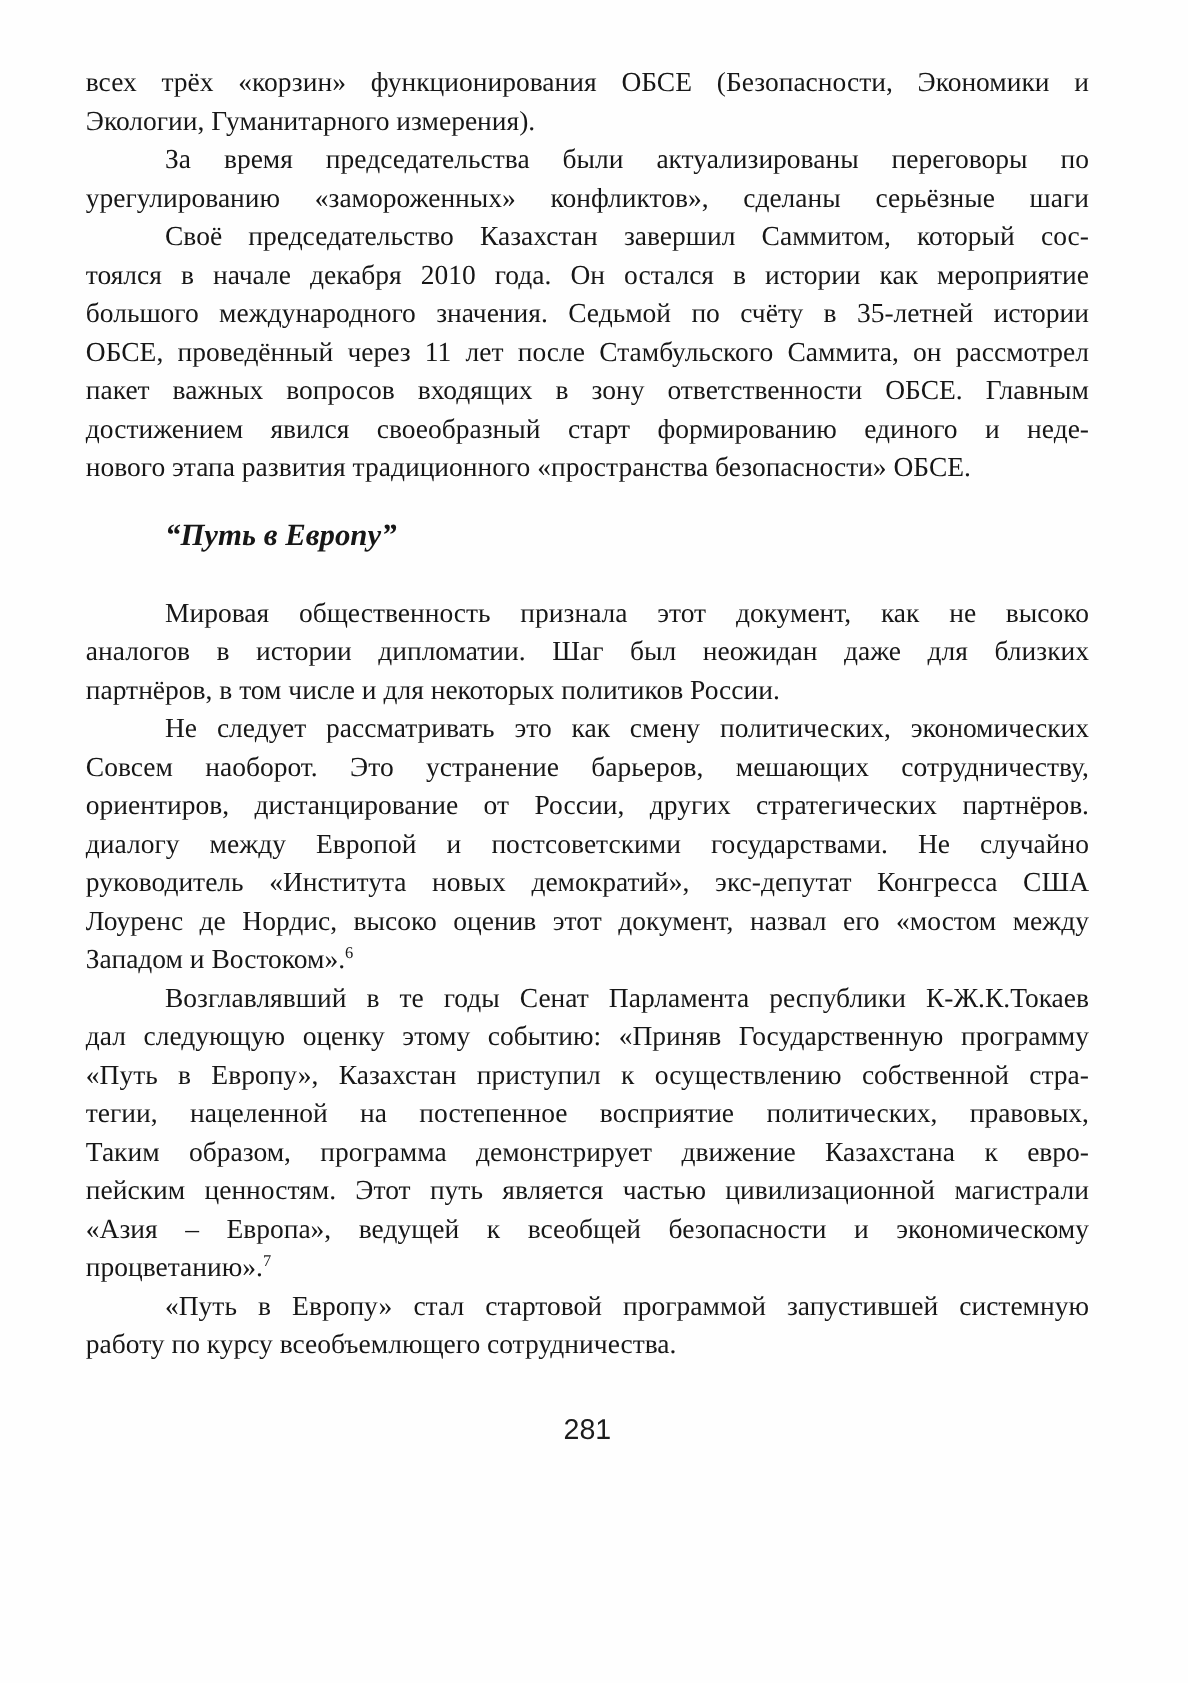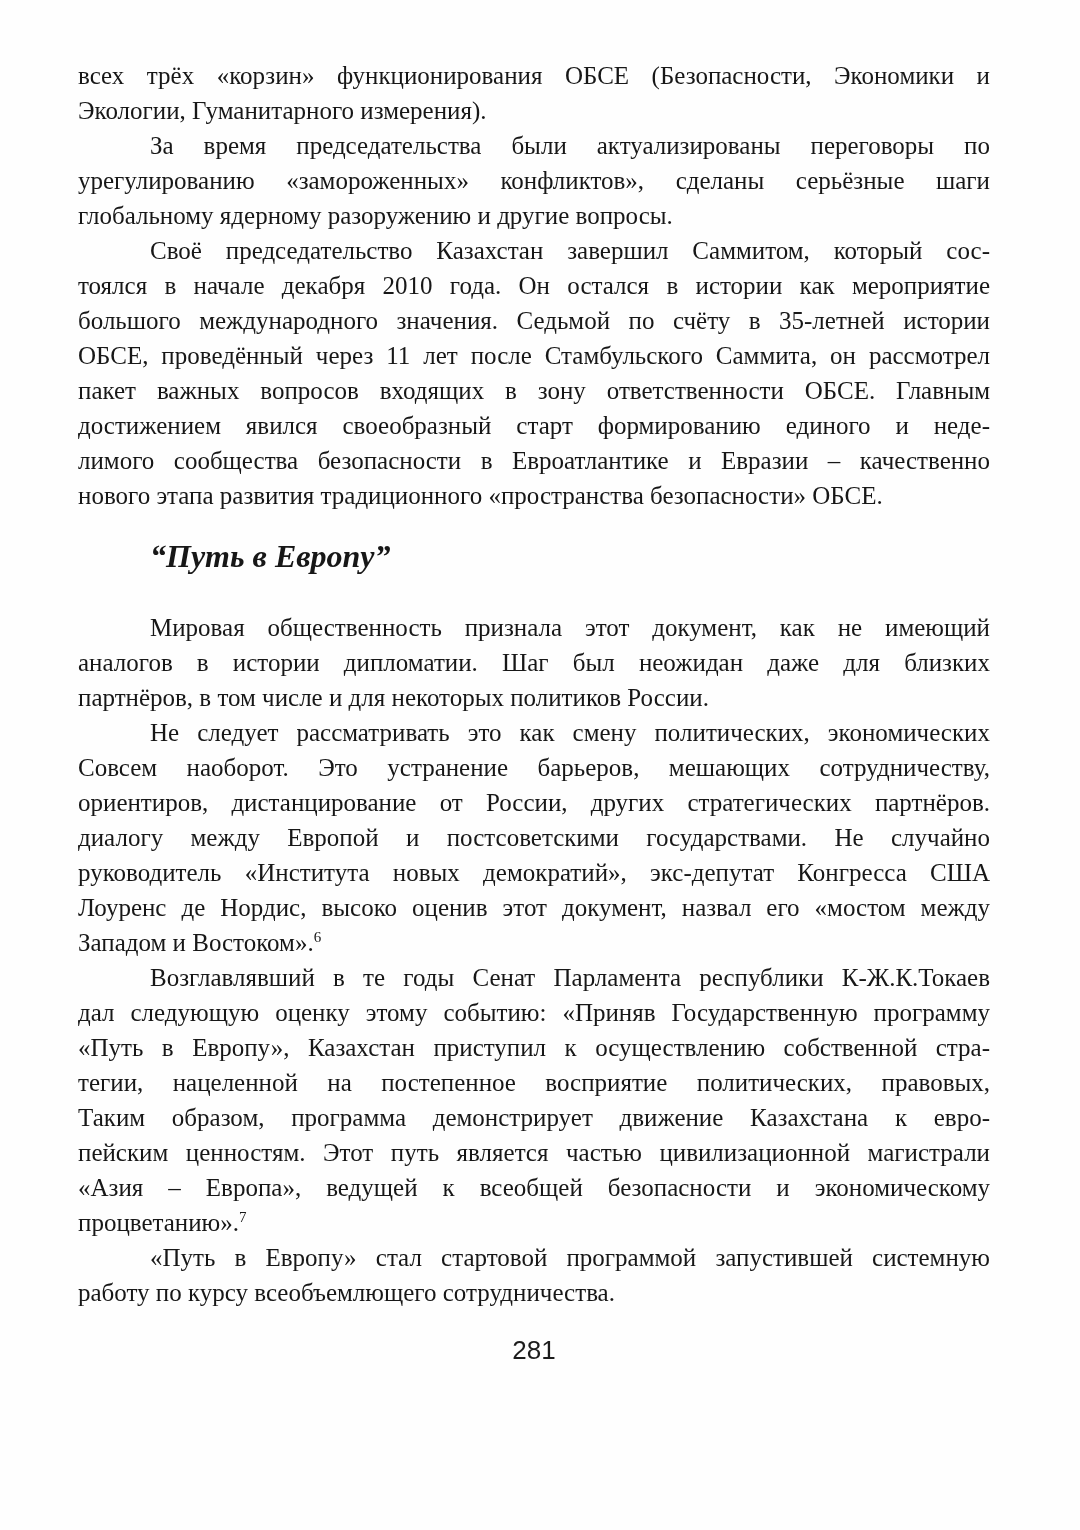--- a/index.html
+++ b/index.html
@@ -18,73 +18,71 @@
   .para { margin: 0; }
   .line {
     font-size: 25px;
     line-height: 35px;
     text-align: justify;
     text-align-last: justify;
   }
   .line.last { text-align-last: left; }
   .p-indent .line:first-child { text-indent: 72px; }
   .heading {
-    font-size: 32px;
+    font-size: 28px;
     line-height: 35px;
     font-weight: bold;
     font-style: italic;
     margin: 26px 0 36px 72px;
   }
   sup.fnref {
     font-size: 15px;
     line-height: 0;
     vertical-align: super;
     letter-spacing: 0;
   }
   .page-number {
-    margin-top: 23px;
+    margin-top: 42px;
     text-align: center;
     font-family: "Liberation Sans", "DejaVu Sans", sans-serif;
     font-size: 26px;
     line-height: 35px;
     color: #1c1c1c;
   }
 </style>
 </head>
 <body>
 
 <div class="page">
 
   <div class="para">
     <div class="line">всех трёх «корзин» функционирования ОБСЕ (Безопасности, Экономики и</div>
     <div class="line last">Экологии, Гуманитарного измерения).</div>
   </div>
 
   <div class="para p-indent">
     <div class="line">За время председательства были актуализированы переговоры по</div>
     <div class="line">урегулированию «замороженных» конфликтов», сделаны серьёзные шаги</div>
-    <div class="line last">глобальному ядерному разоружению и другие вопросы.</div>
   </div>
 
   <div class="para p-indent">
     <div class="line">Своё председательство Казахстан завершил Саммитом, который сос-</div>
     <div class="line">тоялся в начале декабря 2010 года. Он остался в истории как мероприятие</div>
     <div class="line">большого международного значения. Седьмой по счёту в 35-летней истории</div>
     <div class="line">ОБСЕ, проведённый через 11 лет после Стамбульского Саммита, он рассмотрел</div>
     <div class="line">пакет важных вопросов входящих в зону ответственности ОБСЕ. Главным</div>
     <div class="line">достижением явился своеобразный старт формированию единого и неде-</div>
-    <div class="line">лимого сообщества безопасности в Евроатлантике и Евразии – качественно</div>
     <div class="line last">нового этапа развития традиционного «пространства безопасности» ОБСЕ.</div>
   </div>
 
   <div class="heading">“Путь в Европу”</div>
 
 
   <div class="para p-indent">
-    <div class="line">Мировая общественность признала этот документ, как не имеющий</div>
+    <div class="line">Мировая общественность признала этот документ, как не высоко</div>
     <div class="line">аналогов в истории дипломатии. Шаг был неожидан даже для близких</div>
     <div class="line last">партнёров, в том числе и для некоторых политиков России.</div>
   </div>
 
   <div class="para p-indent">
     <div class="line">Не следует рассматривать это как смену политических, экономических</div>
     <div class="line">Совсем наоборот. Это устранение барьеров, мешающих сотрудничеству,</div>
     <div class="line">ориентиров, дистанцирование от России, других стратегических партнёров.</div>
     <div class="line">диалогу между Европой и постсоветскими государствами. Не случайно</div>
     <div class="line">руководитель «Института новых демократий», экс-депутат Конгресса США</div>

